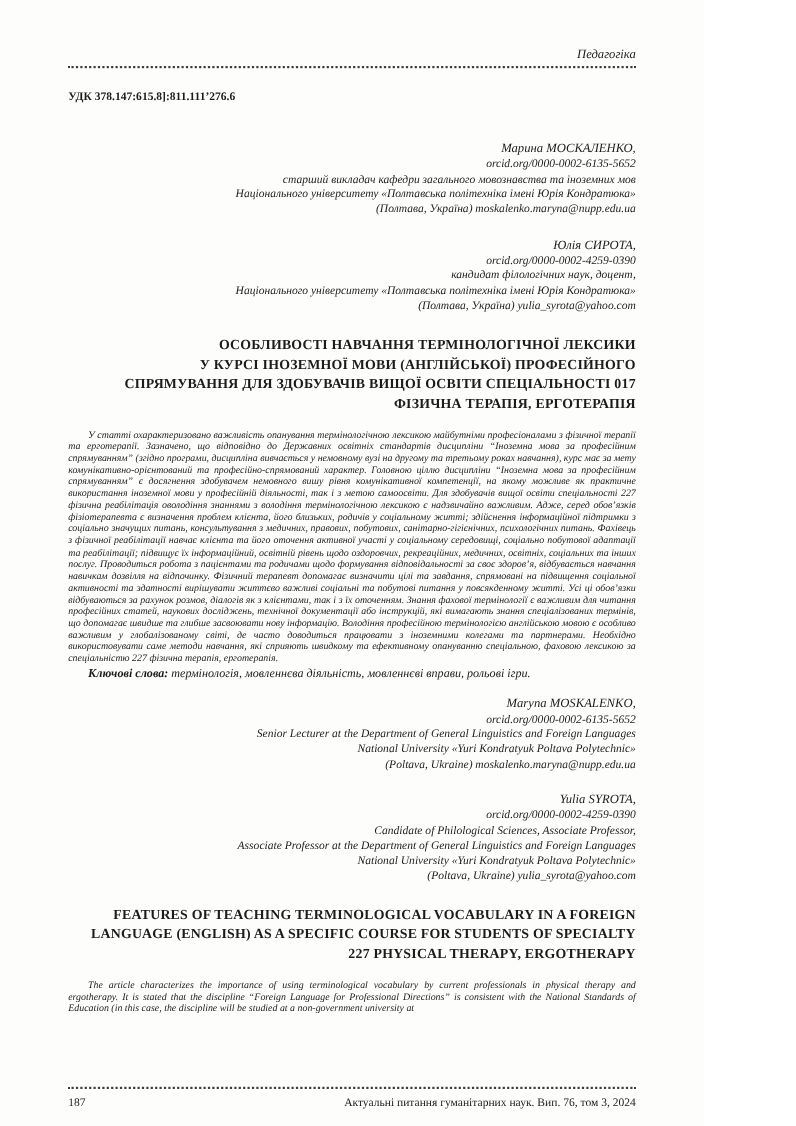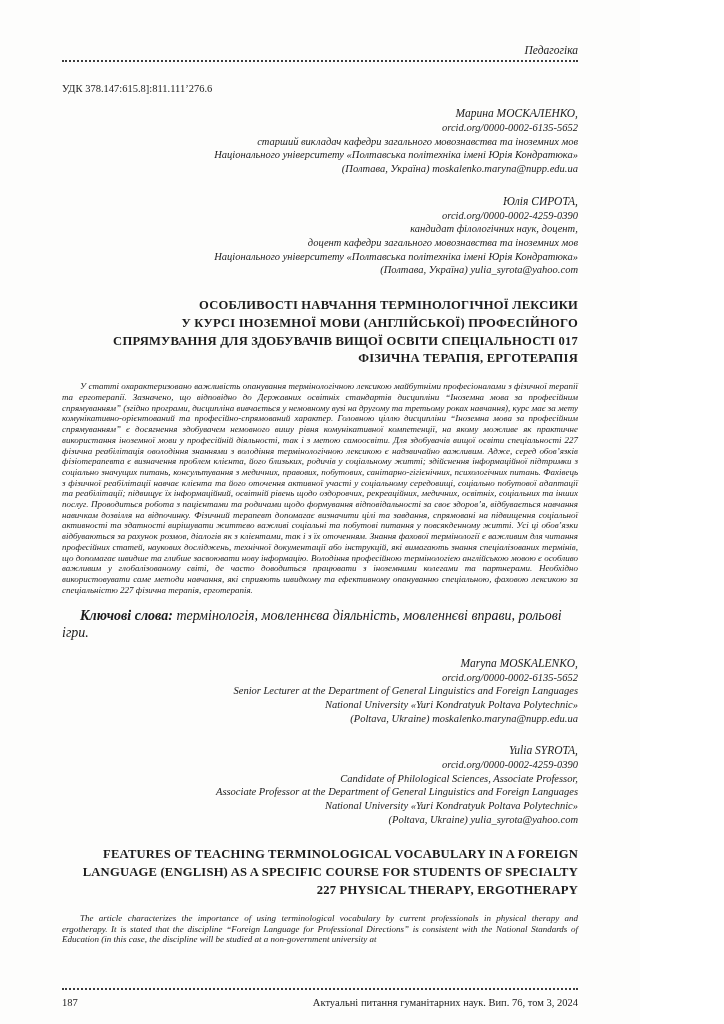--- a/index.html
+++ b/index.html
@@ -18,24 +18,24 @@
     font-style:italic;
     font-size:11.5px;
     margin-bottom:4px;
   }
   .dotted-rule {
     border-bottom:2px dotted #3c3c3c;
     height:0;
   }
   .rule-top { margin-bottom:20px; }
   .meta-block {
-    font-weight:normal;
+    font-weight:bold;
     font-size:10.5px;
     line-height:1.35;
-    margin-bottom:10px;
+    margin-bottom:32px;
   }
   .author-block {
     text-align:right;
     margin-bottom:18px;
   }
   .author-name {
     font-weight:normal;
     font-style:italic;
     font-size:11.5px;
     line-height:1.3;
@@ -57,24 +57,24 @@
   .article-title.en { }
   .abstract {
     font-style:italic;
     font-size:9px;
     line-height:1.19;
     text-align:justify;
     text-indent:18px;
   }
   .keywords {
     font-style:italic;
-    font-size:14px;
+    font-size:11px;
     line-height:1.19;
     text-indent:18px;
-    margin-top:13px;
+    margin-top:2px;
     margin-bottom:14px;
   }
   .keywords .kw-label { font-weight:bold; }
   .footer {
     position:absolute;
     left:62px; right:62px; bottom:16px;
   }
   .footer .dotted-rule { margin-bottom:7px; }
   .footer-row {
     display:flex;
@@ -103,21 +103,20 @@
     <div class="author-line">orcid.org/0000-0002-6135-5652</div>
     <div class="author-line">старший викладач кафедри загального мовознавства та іноземних мов</div>
     <div class="author-line">Національного університету «Полтавська політехніка імені Юрія Кондратюка»</div>
     <div class="author-line">(Полтава, Україна) moskalenko.maryna@nupp.edu.ua</div>
   </div>
 
   <div class="author-block">
     <div class="author-name">Юлія СИРОТА,</div>
     <div class="author-line">orcid.org/0000-0002-4259-0390</div>
     <div class="author-line">кандидат філологічних наук, доцент,</div>
-    <div class="author-line">доцент кафедри загального мовознавства та іноземних мов</div>
     <div class="author-line">Національного університету «Полтавська політехніка імені Юрія Кондратюка»</div>
     <div class="author-line">(Полтава, Україна) yulia_syrota@yahoo.com</div>
   </div>
 
   <h1 class="article-title">ОСОБЛИВОСТІ НАВЧАННЯ ТЕРМІНОЛОГІЧНОЇ ЛЕКСИКИ
 У КУРСІ ІНОЗЕМНОЇ МОВИ (АНГЛІЙСЬКОЇ) ПРОФЕСІЙНОГО
 СПРЯМУВАННЯ ДЛЯ ЗДОБУВАЧІВ ВИЩОЇ ОСВІТИ СПЕЦІАЛЬНОСТІ 017
 ФІЗИЧНА ТЕРАПІЯ, ЕРГОТЕРАПІЯ</h1>
 
   <p class="abstract">У статті охарактеризовано важливість опанування термінологічною лексикою майбутніми професіоналами з фізичної терапії та ерготерапії. Зазначено, що відповідно до Державних освітніх стандартів дисципліни “Іноземна мова за професійним спрямуванням” (згідно програми, дисципліна вивчається у немовному вузі на другому та третьому роках навчання), курс має за мету комунікативно-орієнтований та професійно-спрямований характер. Головною ціллю дисципліни “Іноземна мова за професійним спрямуванням” є досягнення здобувачем немовного вишу рівня комунікативної компетенції, на якому можливе як практичне використання іноземної мови у професійній діяльності, так і з метою самоосвіти. Для здобувачів вищої освіти спеціальності 227 фізична реабілітація оволодіння знаннями з володіння термінологічною лексикою є надзвичайно важливим. Адже, серед обов’язків фізіотерапевта є визначення проблем клієнта, його близьких, родичів у соціальному житті; здійснення інформаційної підтримки з соціально значущих питань, консультування з медичних, правових, побутових, санітарно-гігієнічних, психологічних питань. Фахівець з фізичної реабілітації навчає клієнта та його оточення активної участі у соціальному середовищі, соціально побутової адаптації та реабілітації; підвищує їх інформаційний, освітній рівень щодо оздоровчих, рекреаційних, медичних, освітніх, соціальних та інших послуг. Проводиться робота з пацієнтами та родичами щодо формування відповідальності за своє здоров’я, відбувається навчання навичкам дозвілля на відпочинку. Фізичний терапевт допомагає визначити цілі та завдання, спрямовані на підвищення соціальної активності та здатності вирішувати життєво важливі соціальні та побутові питання у повсякденному житті. Усі ці обов’язки відбуваються за рахунок розмов, діалогів як з клієнтами, так і з їх оточенням. Знання фахової термінології є важливим для читання професійних статей, наукових досліджень, технічної документації або інструкцій, які вимагають знання спеціалізованих термінів, що допомагає швидше та глибше засвоювати нову інформацію. Володіння професійною термінологією англійською мовою є особливо важливим у глобалізованому світі, де часто доводиться працювати з іноземними колегами та партнерами. Необхідно використовувати саме методи навчання, які сприяють швидкому та ефективному опануванню спеціальною, фаховою лексикою за спеціальністю 227 фізична терапія, ерготерапія.</p>

